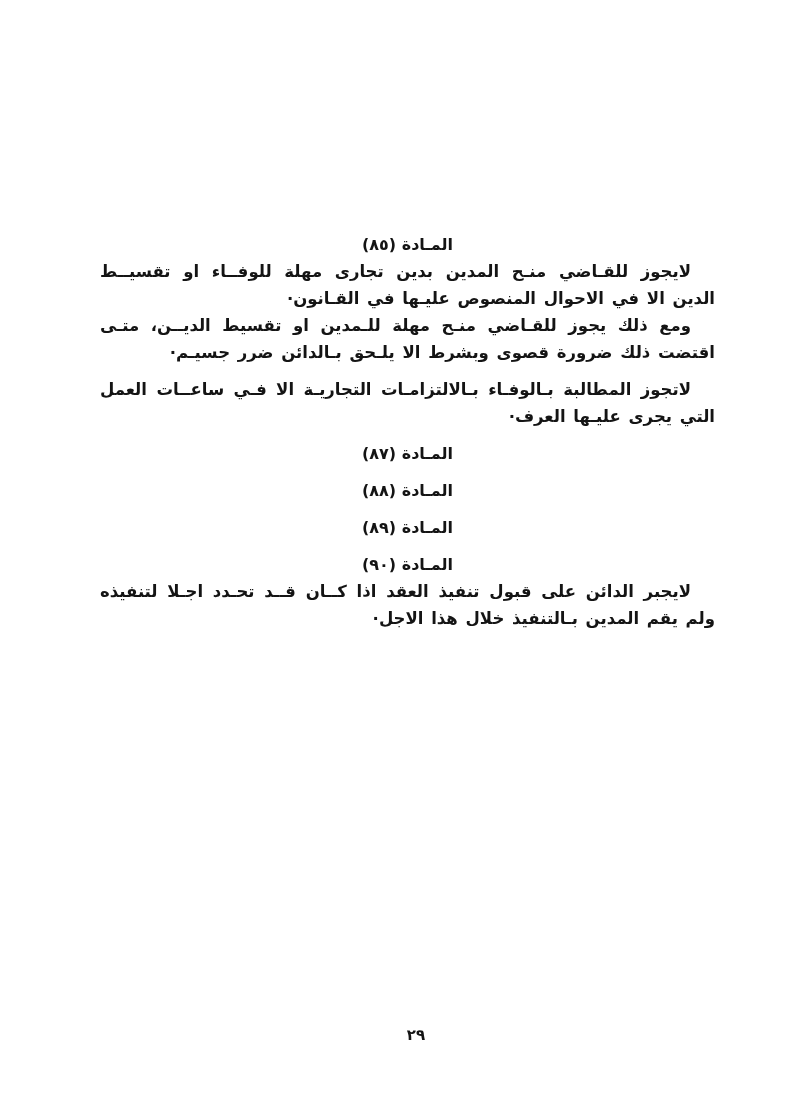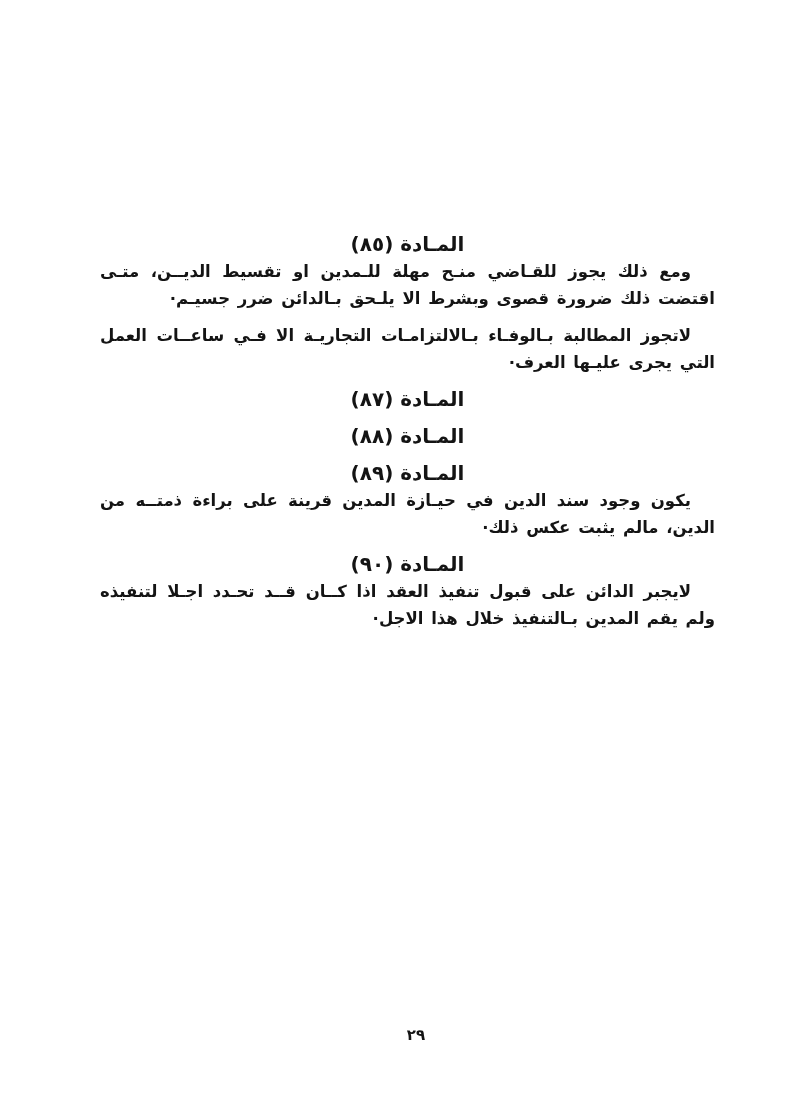--- a/index.html
+++ b/index.html
@@ -25,21 +25,21 @@
   }
   .article {
     margin: 0;
   }
   .article + .article {
     margin-top: 10px;
   }
   .article-title {
     text-align: center;
     font-weight: 700;
-    font-size: 20px;
+    font-size: 16px;
     line-height: 27px;
     letter-spacing: 0.5px;
     white-space: nowrap;
   }
   .article p {
     margin: 0;
     font-weight: 700;
     font-size: 16.5px;
     line-height: 27px;
     text-align: justify;
@@ -58,38 +58,38 @@
   }
 </style>
 </head>
 <body>
 
 <div class="page">
   <div class="content">
 
     <section class="article">
       <div class="article-title">المـادة (٨٥)</div>
+      <p>لايجوز للقـاضي منـح المدين بدين تجارى مهلة للوفــاء او تقسيــط الدين الا في الاحوال المنصوص عليـها في القـانون·</p>
       <p>ومع ذلك يجوز للقـاضي منـح مهلة للـمدين او تقسيط الديــن، متـى اقتضت ذلك ضرورة قصوى وبشرط الا يلـحق بـالدائن ضرر جسيـم·</p>
     </section>
 
     <section class="article">
       <p>لاتجوز المطالبة بـالوفـاء بـالالتزامـات التجاريـة الا فـي ساعــات العمل التي يجرى عليـها العرف·</p>
     </section>
 
     <section class="article">
       <div class="article-title">المـادة (٨٧)</div>
     </section>
 
     <section class="article">
       <div class="article-title">المـادة (٨٨)</div>
     </section>
 
     <section class="article">
       <div class="article-title">المـادة (٨٩)</div>
-      <p>يكون وجود سند الدين في حيـازة المدين قرينة على براءة ذمتــه من الدين، مالم يثبت عكس ذلك·</p>
     </section>
 
     <section class="article">
       <div class="article-title">المـادة (٩٠)</div>
       <p>لايجبر الدائن على قبول تنفيذ العقد اذا كــان قــد تحـدد اجـلا لتنفيذه ولم يقم المدين بـالتنفيذ خلال هذا الاجل·</p>
     </section>
 
   </div>
 
   <div class="page-number">٢٩</div>

